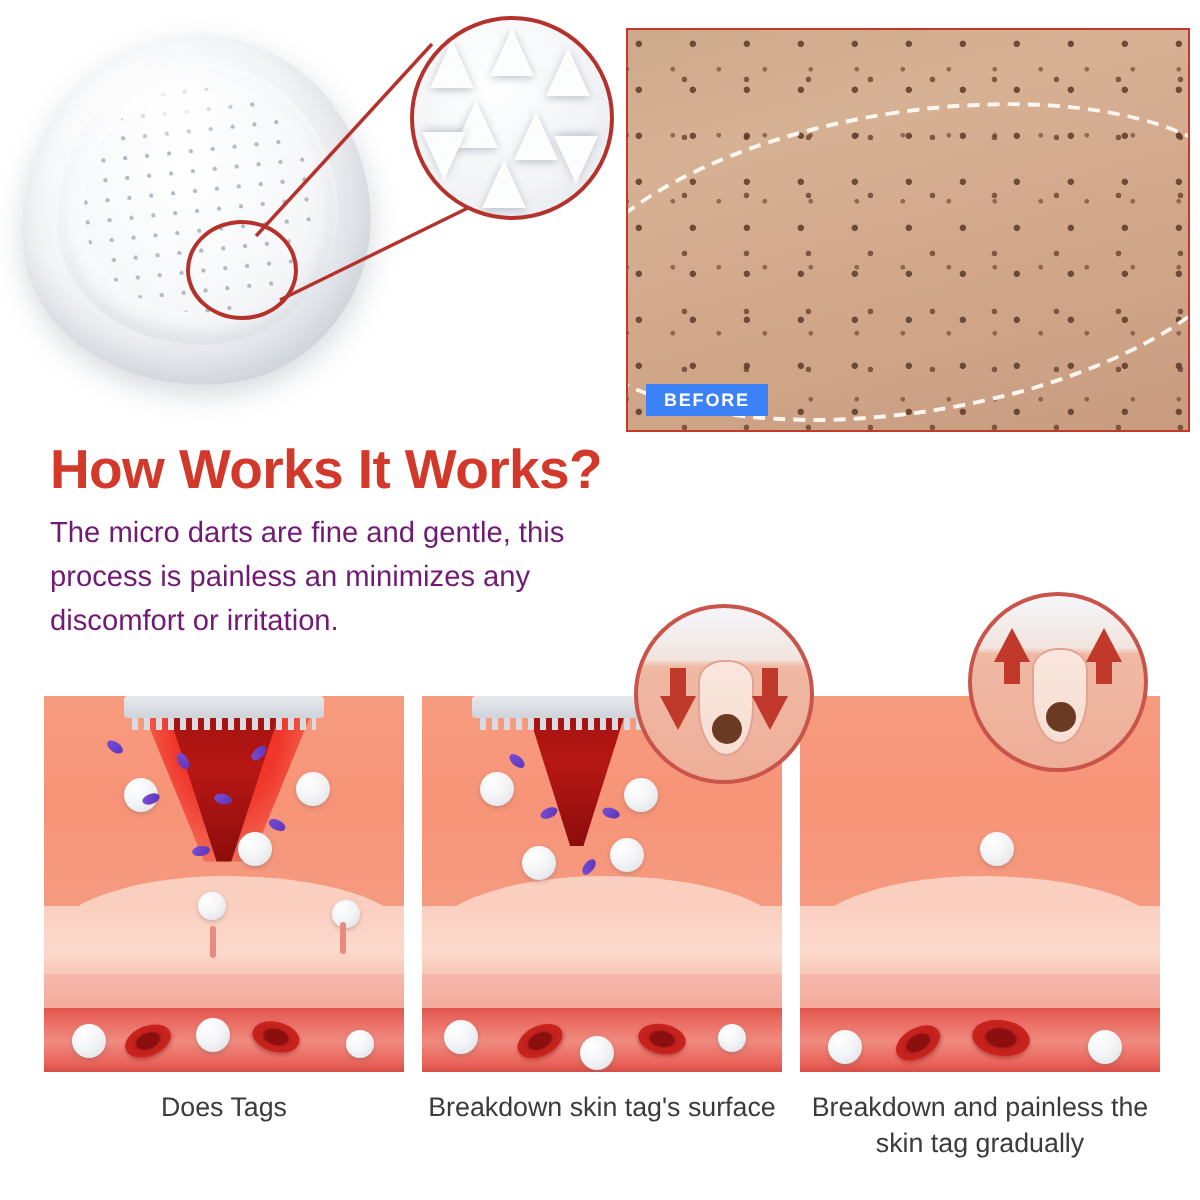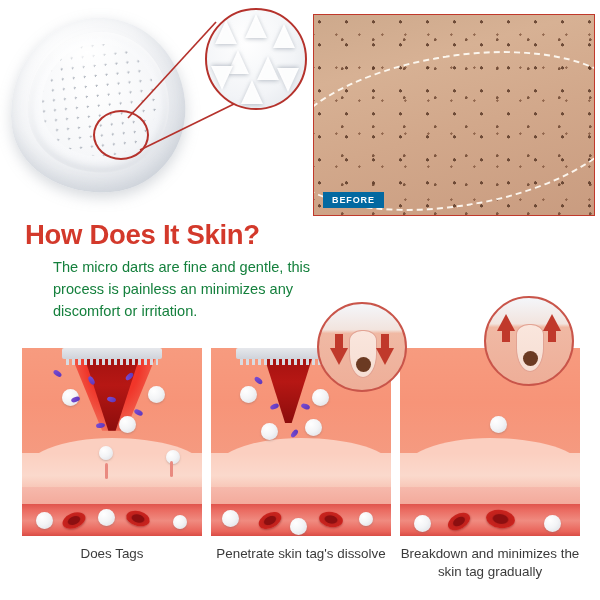--- a/index.html
+++ b/index.html
@@ -79,32 +79,32 @@
     background:linear-gradient(150deg,rgba(120,74,50,.42),rgba(120,74,50,0) 72%);border-radius:0 0 60% 40%;}
   .neck-l{left:20%;}
   .neck-r{right:16%;transform:scaleX(-1);}
   .dash-ellipse{
     position:absolute;left:-12%;top:20%;width:124%;height:74%;
     border:2.4px dashed rgba(255,252,246,.93);border-radius:50%;
     transform:rotate(-9deg);
   }
   .ba-badge{
     position:absolute;left:9px;bottom:7px;
-    background:#0369a1;color:#fff;font-weight:bold;
+    background:#3b82f6;color:#fff;font-weight:bold;
     font-size:9px;letter-spacing:.9px;padding:3px 9px;
   }
 
   
   .headline{
     position:absolute;left:25px;top:219px;
     font-size:27.5px;font-weight:bold;color:#d3392b;letter-spacing:-.3px;
   }
   .body-copy{
     position:absolute;left:25px;top:256px;width:292px;
-    font-size:14.6px;line-height:1.52;color:#15803d;margin-left:28px;
+    font-size:14.6px;line-height:1.52;color:#701a75;
   }
 
   
   .panels{position:absolute;left:22px;top:336px;width:558px;height:200px;display:flex;gap:9px;}
   .panel{position:relative;flex:1;height:100%;overflow:visible;}
   .skin-stack{position:absolute;left:0;right:0;top:12px;bottom:0;overflow:hidden;}
   .epidermis{
     position:absolute;left:0;right:0;top:0;height:56%;
     background:linear-gradient(180deg,#f79b7f 0%,#f79478 52%,#f59a80 100%);
   }
@@ -212,21 +212,21 @@
   </div>
 
   <div class="ba-wrap">
     <div class="ba-card">
       <div class="skin-before"></div>
       <div class="dash-ellipse"></div>
       <div class="ba-badge">BEFORE</div>
     </div>
   </div>
 
-  <div class="headline">How Does It Skin?</div>
+  <div class="headline">How Works It Works?</div>
   <div class="body-copy">The micro darts are fine and gentle, this process is painless an minimizes any discomfort or irritation.</div>
 
   <div class="panels">
 
     <div class="panel">
       <div class="skin-stack">
         <div class="epidermis"></div>
         <div class="inflam"></div>
         <div class="wedge"></div>
         <div class="epidermis-wave"></div>
@@ -313,17 +313,17 @@
         <div class="arrow-stem" style="left:16px;top:30px;"></div>
         <div class="arrow arrow-up" style="left:11px;top:16px;"></div>
         <div class="arrow-stem" style="right:16px;top:30px;"></div>
         <div class="arrow arrow-up" style="right:11px;top:16px;"></div>
       </div>
     </div>
   </div>
 
   <div class="captions">
     <div class="caption">Does Tags</div>
-    <div class="caption">Penetrate skin tag's dissolve</div>
-    <div class="caption">Breakdown and minimizes the skin tag gradually</div>
+    <div class="caption">Breakdown skin tag's surface</div>
+    <div class="caption">Breakdown and painless the skin tag gradually</div>
   </div>
 
 </div>
 
 </body></html>

